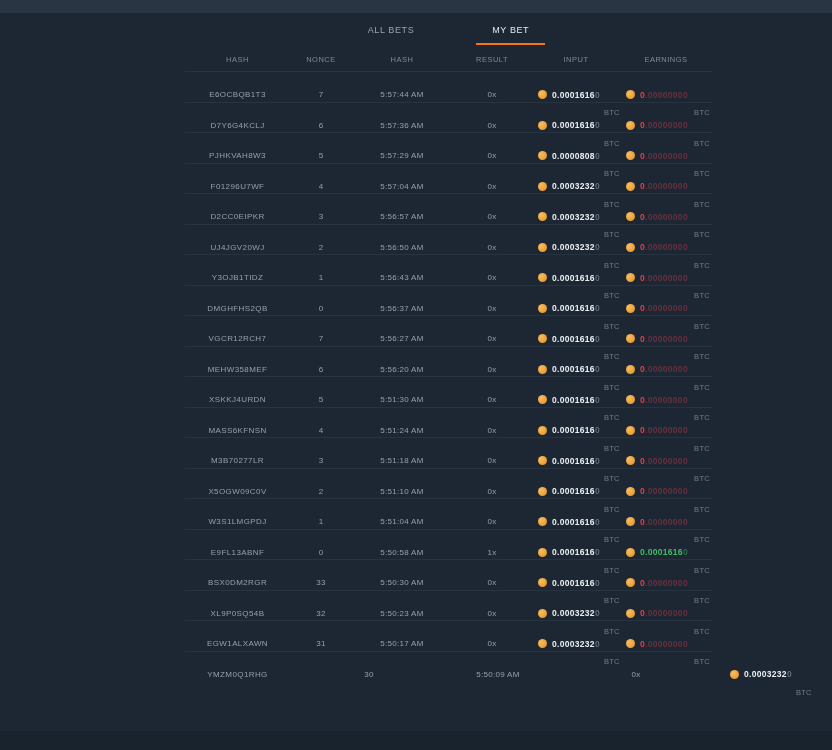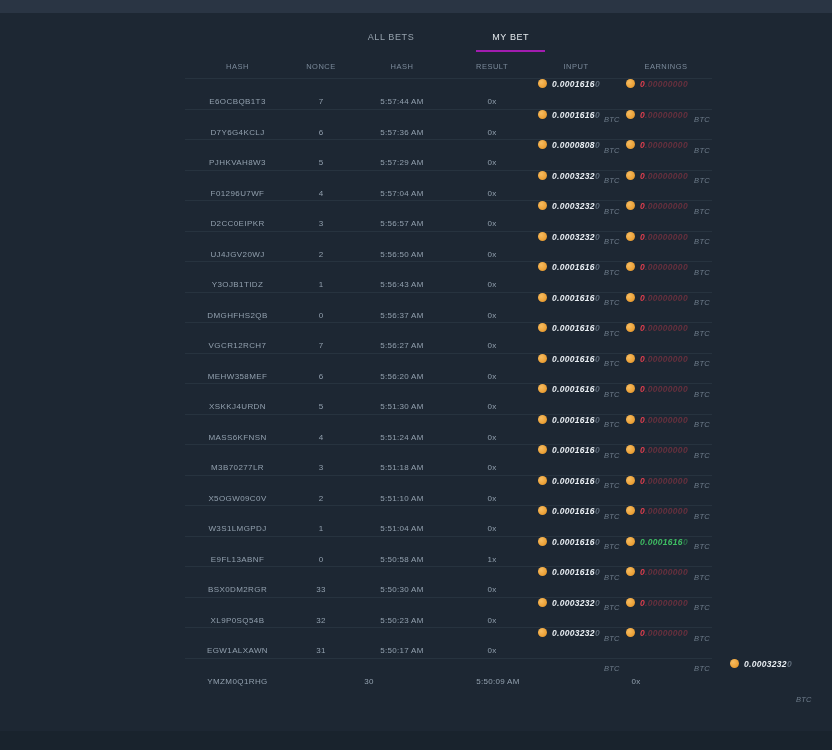--- a/index.html
+++ b/index.html
@@ -11,35 +11,35 @@
   }
   .topbar {
     position:absolute; top:0; left:0; width:832px; height:13px;
     background:#2a3544;
   }
   .footerbar {
     position:absolute; left:0; bottom:0; width:832px; height:19px;
     background:#19232d;
   }
   .panel {
-    position:absolute; left:185px; top:11px; width:527px;
+    position:absolute; left:185px; top:4px; width:527px;
   }
   
   .tabs {
     display:flex; justify-content:center; align-items:flex-end;
     gap:46px; padding-top:14px; height:41px;
   }
   .tab {
     font-size:9px; letter-spacing:0.6px; color:#97a3ae;
     padding:5px 16px 8px 16px; cursor:pointer; text-align:center;
     border-bottom:2px solid transparent;
   }
   .tab.active {
     color:#e4e9ed;
-    border-bottom:2px solid #a21caf;
+    border-bottom:2px solid #f97316;
   }
   
   .thead {
     display:grid;
     grid-template-columns:105px 62px 100px 80px 88px 92px;
     height:24px; align-items:center; margin-top:2px;
   }
   .th {
     font-size:7.5px; letter-spacing:0.5px; color:#7b8a9a; text-align:center;
   }
@@ -49,22 +49,22 @@
     display:grid;
     grid-template-columns:105px 62px 100px 80px 88px 92px;
     height:30.5px; align-items:center;
     border-bottom:1px solid #27333f;
     cursor:pointer;
   }
   .row:last-child { border-bottom:none;gap:48px; }
   .cell { font-size:8px; color:#92a0ae; text-align:center; letter-spacing:0.3px; }
   .cell.hash { letter-spacing:0.4px; }
   .moneycell {
-    display:flex; justify-content:flex-start;
-    padding:0 2px 0 6px; text-align:left;font-style:italic;
+    display:flex; align-items:center; justify-content:flex-start;
+    padding:0 2px 0 6px; text-align:left;
   }
   .coin {
     width:9px; height:9px; border-radius:50%;
     background:radial-gradient(circle at 35% 35%, #f7bd62, #eda238 60%, #cf8a28);
     flex:0 0 9px; margin-right:5px;
   }
   .amt { font-size:8.5px; font-weight:bold; white-space:nowrap; }
   .amt .main-in { color:#e9eef3; }
   .amt .trail-in { color:#5f6c7b; font-weight:bold; }
   .cur { font-size:7.5px; color:#6f7d8c; margin-left:auto; padding-left:4px;margin-top:36px; }

